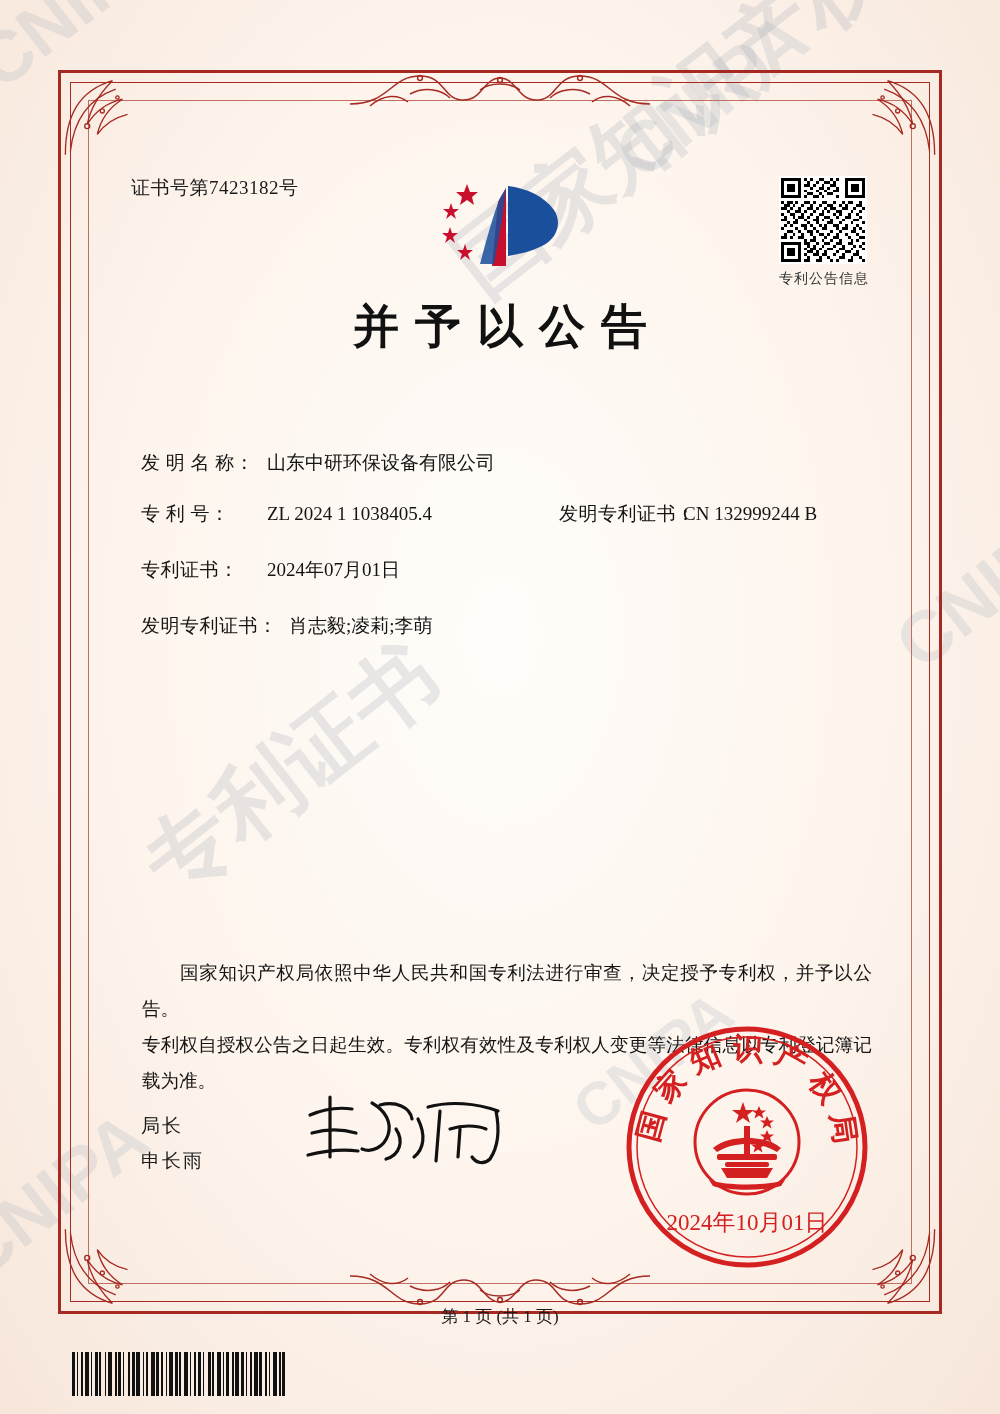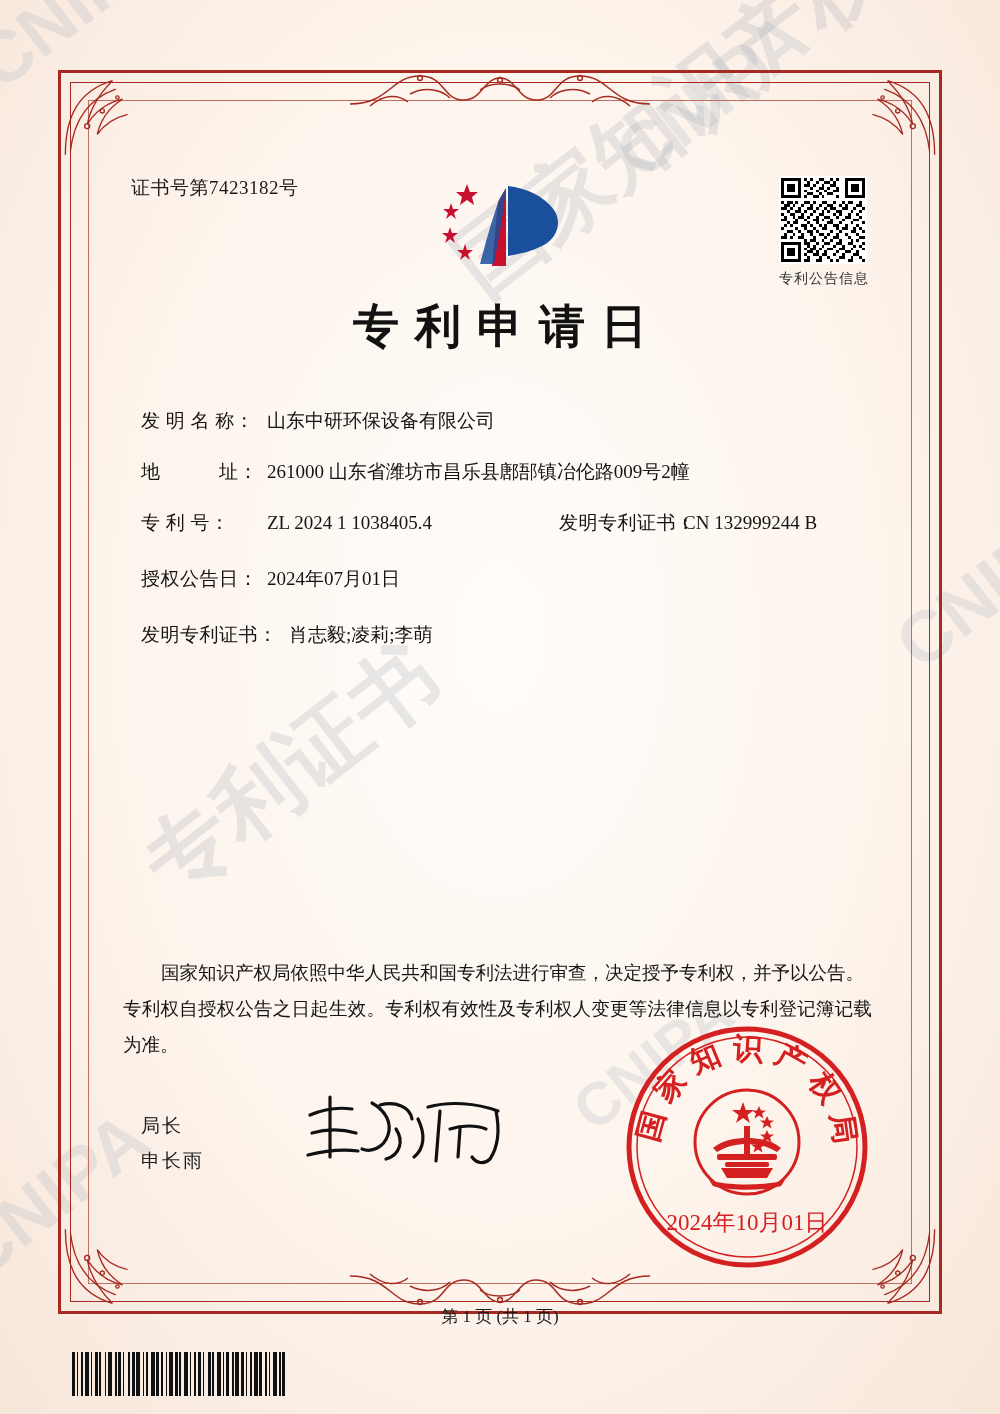--- a/index.html
+++ b/index.html
@@ -162,37 +162,38 @@
     position: relative;
     height: 51px;
     font-size: 19px;
     color: #141414;
     white-space: nowrap;
   }
   .label {
     display: inline-block;
     width: 126px;
     letter-spacing: 0.5px;
+    margin-top: 42px;
   }
   .value {
     display: inline-block;
   }
   .col2 {
     position: absolute;
     left: 418px;
     top: 0;
   }
   .col2 .label {
     width: 124px;
     letter-spacing: 0.5px;
   }
 
   .statement {
     position: absolute;
-    left: 123px;
+    left: 142px;
     right: 128px;
     top: 955px;
     font-size: 18.5px;
     line-height: 36px;
     color: #141414;
     text-align: justify;
   }
   .statement p { margin: 0; }
   .statement .indent { text-indent: 38px; }
 
@@ -570,43 +571,40 @@
             <rect x="12" y="28" width="2" height="1"></rect>
             <rect x="17" y="28" width="1" height="1"></rect>
             <rect x="19" y="28" width="1" height="1"></rect>
             <rect x="23" y="28" width="2" height="1"></rect>
             <rect x="28" y="28" width="1" height="1"></rect>
         </g>
       </svg>
     </div>
     <div class="qr-caption">专利公告信息</div>
 
-    <div class="title">专利申请日</div>
+    <div class="title">并予以公告</div>
 
     <div class="fields">
 
       <div class="row">
         <span class="label">发 明 名 称：</span><span class="value">山东中研环保设备有限公司</span>
       </div>
 
 
-      <div class="row">
-        <span class="label">地　　　址：</span><span class="value">261000 山东省潍坊市昌乐县鄌郚镇冶伦路009号2幢</span>
-      </div>
 
 
       <div class="row" style="height:56px;">
         <span class="label">专 利 号：</span><span class="value">ZL 2024 1 1038405.4</span>
         <span class="col2">
           <span class="label">发明专利证书：</span><span class="value">CN 132999244 B</span>
         </span>
       </div>
 
       <div class="row" style="height:56px;">
-        <span class="label">授权公告日：</span><span class="value">2024年07月01日</span>
+        <span class="label">专利证书：</span><span class="value">2024年07月01日</span>
       </div>
 
 
       <div class="row">
         <span class="label" style="width:148px;">发明专利证书：</span><span class="value">肖志毅;凌莉;李萌</span>
       </div>
 
     </div>
 
     <div class="statement">

